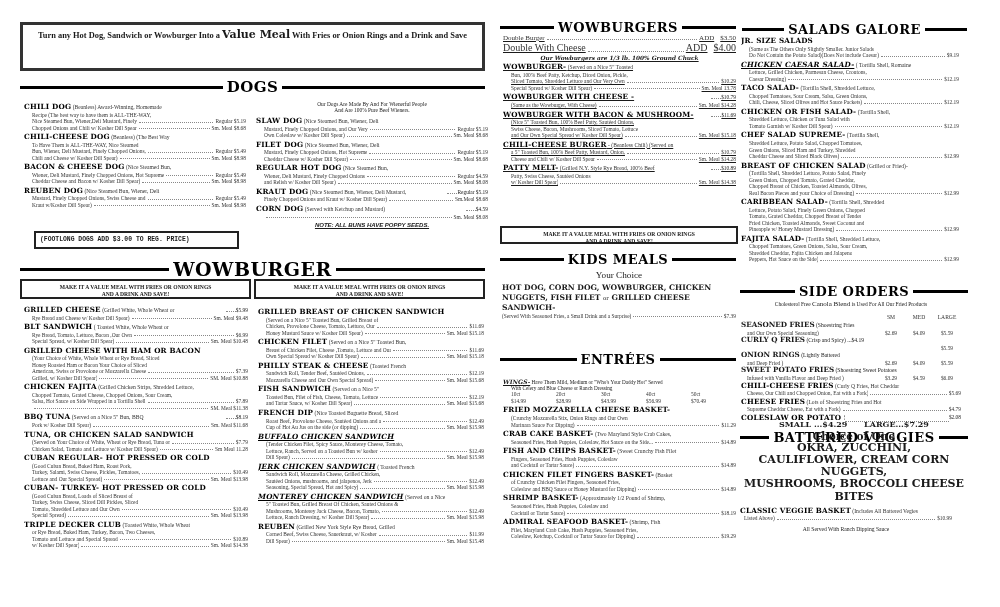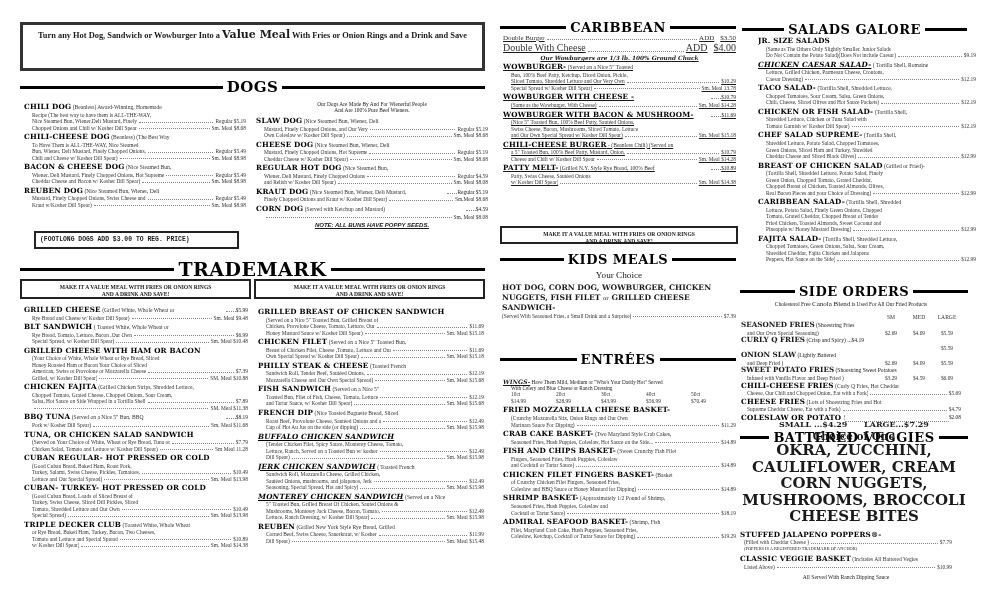--- a/index.html
+++ b/index.html
@@ -45,21 +45,21 @@
   .your-choice { font-size: 9.2px; text-align: center; font-family: "Liberation Serif", serif; margin: 2px 0; }
   .kids-items { font-family: "DejaVu Serif", serif; font-weight: 900; font-size: 7.6px; line-height: 1.3; }
 
   .side-head-row { display: flex; justify-content: flex-end; font-size: 5.6px; color: #333; }
   .side-head-row span { width: 28px; text-align: center; }
   .side-line { display: flex; font-size: 5.4px; color: #333; padding-left: 6px; white-space: nowrap; }
   .side-line .txt { flex: 1; overflow: hidden; }
   .side-line .p { width: 28px; text-align: center; }
 
   .veg-price { font-family: "DejaVu Serif", serif; font-weight: 900; font-size: 8px; text-align: center; }
-  .veg-choice { font-family: "DejaVu Serif", serif; font-weight: 900; font-size: 15px; text-align: center; line-height: 1.1; }
+  .veg-choice { font-family: "DejaVu Serif", serif; font-weight: 900; font-size: 11px; text-align: center; line-height: 1.1; }
   .veg-choice-title { font-family: "DejaVu Serif", serif; font-weight: 900; font-size: 10.5px; text-align: center; }
 </style>
 </head>
 <body>
 
 <div class="vm-box">
   <div class="vm-title">
     <span>Turn any Hot Dog, Sandwich or Wowburger Into a</span>
     <span class="big">Value Meal</span>
     <span>With Fries or Onion Rings and a Drink and Save</span>
@@ -157,21 +157,21 @@
           <span class="price">Regular $5.19</span>
         </div>
         <div class="line">
           <span class="txt">Own Coleslaw w/ Kosher Dill Spear)</span>
           <span class="dots"></span>
           <span class="price">Sm. Meal $8.68</span>
         </div>
       </div>
       <div class="item">
         <div style="display: flex; align-items: baseline;">
-          <div style="flex: 1 1 0%; overflow: hidden; white-space: nowrap;"><span class="name">CHEESE DOG</span> <span class="desc">(Nice Steamed Bun, Wiener, Deli</span></div>
+          <div style="flex: 1 1 0%; overflow: hidden; white-space: nowrap;"><span class="name">FILET DOG</span> <span class="desc">(Nice Steamed Bun, Wiener, Deli</span></div>
         </div>
         <div class="line">
           <span class="txt">Mustard, Finely Chopped Onions, Hot Supreme</span>
           <span class="dots"></span>
           <span class="price">Regular $5.19</span>
         </div>
         <div class="line">
           <span class="txt">Cheddar Cheese w/ Kosher Dill Spear)</span>
           <span class="dots"></span>
           <span class="price">Sm. Meal $8.68</span>
@@ -217,21 +217,21 @@
         </div>
       </div>
     </div>
   <div class="note">NOTE: ALL BUNS HAVE POPPY SEEDS.</div>
 </div>
 <div class="abs box" style="left:34px; top:231px; width:205px; font-family:'Liberation Mono', monospace; font-size:6.4px; text-align:left;">(FOOTLONG DOGS ADD $3.00 TO REG. PRICE)</div>
 
 <div class="abs" style="left:20px; top:258px; width:465px;">
   <div class="sec-head big">
       <div class="rule"></div>
-      <div class="title">TRADEMARK</div>
+      <div class="title">WOWBURGER</div>
       <div class="rule"></div>
     </div>
 </div>
 <div class="abs box" style="left:20px; top:279px; width:231px; height:20px;">
   <div>MAKE IT A VALUE MEAL WITH FRIES OR ONION RINGS</div>
     <div>AND A DRINK AND SAVE!</div>
 </div>
 <div class="abs box" style="left:254px; top:279px; width:231px; height:20px;">
   <div>MAKE IT A VALUE MEAL WITH FRIES OR ONION RINGS</div>
     <div>AND A DRINK AND SAVE!</div>
@@ -534,21 +534,21 @@
         <span class="txt">Dill Spear)</span>
         <span class="dots"></span>
         <span class="price">Sm. Meal $15.48</span>
       </div>
     </div>
   </div>
 
 <div class="abs" style="left:500px; top:20px; width:236px;">
   <div class="sec-head mid">
       <div class="rule"></div>
-      <div class="title">CARIBBEAN</div>
+      <div class="title">WOWBURGERS</div>
       <div class="rule"></div>
     </div>
 </div>
 <div class="col" style="left:503px; top:34px; width:233px;text-decoration:underline;">
   <div id="wow-addons">
       <div class="line" style="padding-left: 0px; font-size: 7px;">
         <span class="txt">Double Burger</span>
         <span class="dots"></span>
         <span class="price" style="margin-right: 6px;">ADD</span>
         <span class="price">$3.50</span>
@@ -774,21 +774,21 @@
     </div>
 </div>
 
 <div class="abs" style="left:742px; top:22px; width:225px;">
   <div class="sec-head mid">
       <div class="rule"></div>
       <div class="title">SALADS GALORE</div>
       <div class="rule"></div>
     </div>
 </div>
-<div class="col" id="salad-items" style="left:758px; top:37px; width:218px;">
+<div class="col" id="salad-items" style="left:741px; top:37px; width:218px;">
     <div class="item">
       <div style="display: flex; align-items: baseline;">
         <div style="flex: 1 1 0%; overflow: hidden; white-space: nowrap;"><span class="name">JR. SIZE SALADS</span></div>
       </div>
       <div class="line">
         <span class="txt">(Same as The Others Only Slightly Smaller. Junior Salads</span>
       </div>
       <div class="line">
         <span class="txt">Do Not Contain the Potato Salad)(Does Not include Caesar)</span>
         <span class="dots"></span>
@@ -937,21 +937,21 @@
       <div>
         <div><span class="name" style="font-family: &quot;DejaVu Serif&quot;, serif; font-weight: 900; font-size: 7.2px;">CURLY Q FRIES</span> <span class="desc">(Crisp and Spicy) ...$4.19</span></div>
         <div class="side-line">
           <span class="txt"></span>
           <span class="p"></span>
           <span class="p"></span>
           <span class="p">$5.59</span>
         </div>
       </div>
       <div>
-        <div><span class="name" style="font-family: &quot;DejaVu Serif&quot;, serif; font-weight: 900; font-size: 7.2px;">ONION SLAW</span> <span class="desc">(Lightly Battered</span></div>
+        <div><span class="name" style="font-family: &quot;DejaVu Serif&quot;, serif; font-weight: 900; font-size: 7.2px;">ONION RINGS</span> <span class="desc">(Lightly Battered</span></div>
         <div class="side-line">
           <span class="txt">and Deep Fried )</span>
           <span class="p">$2.69</span>
           <span class="p">$4.09</span>
           <span class="p">$5.59</span>
         </div>
       </div>
       <div>
         <div><span class="name" style="font-family: &quot;DejaVu Serif&quot;, serif; font-weight: 900; font-size: 7.2px;">SWEET POTATO FRIES</span> <span class="desc">(Shoestring Sweet Potatoes</span></div>
         <div class="side-line">
@@ -1002,29 +1002,20 @@
   <div class="veg-price">
     <span>SMALL ...$4.29</span>&nbsp;&nbsp;&nbsp;&nbsp;&nbsp;
     <span>LARGE...$7.29</span>
   </div>
   <div class="veg-choice-title">Choice of One</div>
   <div class="veg-choice">
     <div>OKRA, ZUCCHINI,</div>
     <div>CAULIFLOWER, CREAM CORN NUGGETS,</div>
     <div>MUSHROOMS, BROCCOLI CHEESE BITES</div>
   </div>
-  <div class="item" style="margin-top:6px; width:212px;">
-    <div class="name">STUFFED JALAPENO POPPERS®-</div>
-    <div class="line" style="padding-left:4px;">
-        <span class="txt">(Filled with Cheddar Cheese )</span>
-        <span class="dots"></span>
-        <span class="price">$7.79</span>
-      </div>
-    <div style="font-size:4.4px; padding-left:4px;">(POPPERS IS A REGISTERED TRADEMARK OF ANCHOR)</div>
-  </div>
   <div class="item" style="margin-top:4px; width:212px;">
     <span class="name">CLASSIC VEGGIE BASKET</span>
     <span class="desc">(Includes All Battered Vegies</span>
     <div class="line" style="padding-left:4px;">
         <span class="txt">Listed Above)</span>
         <span class="dots"></span>
         <span class="price">$10.99</span>
       </div>
   </div>
   <div class="center" style="font-size:5.6px; margin-top:4px; width:212px;">All Served With Ranch Dipping Sauce</div>

